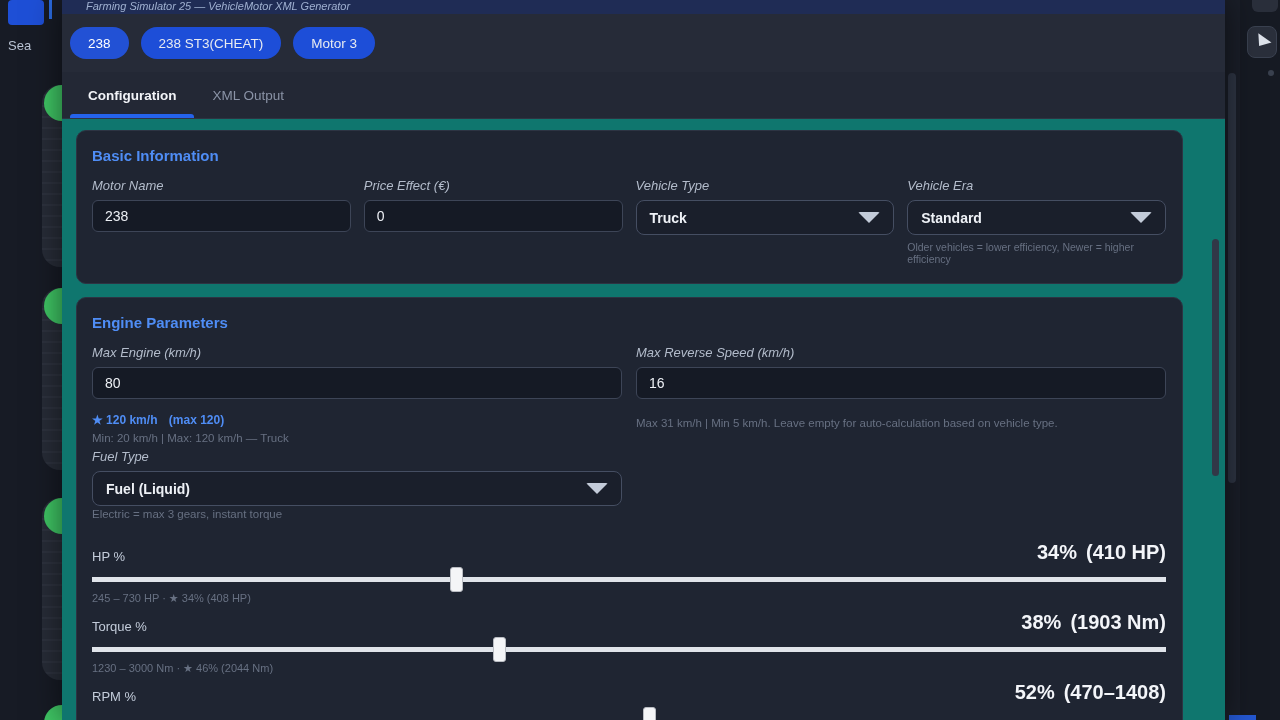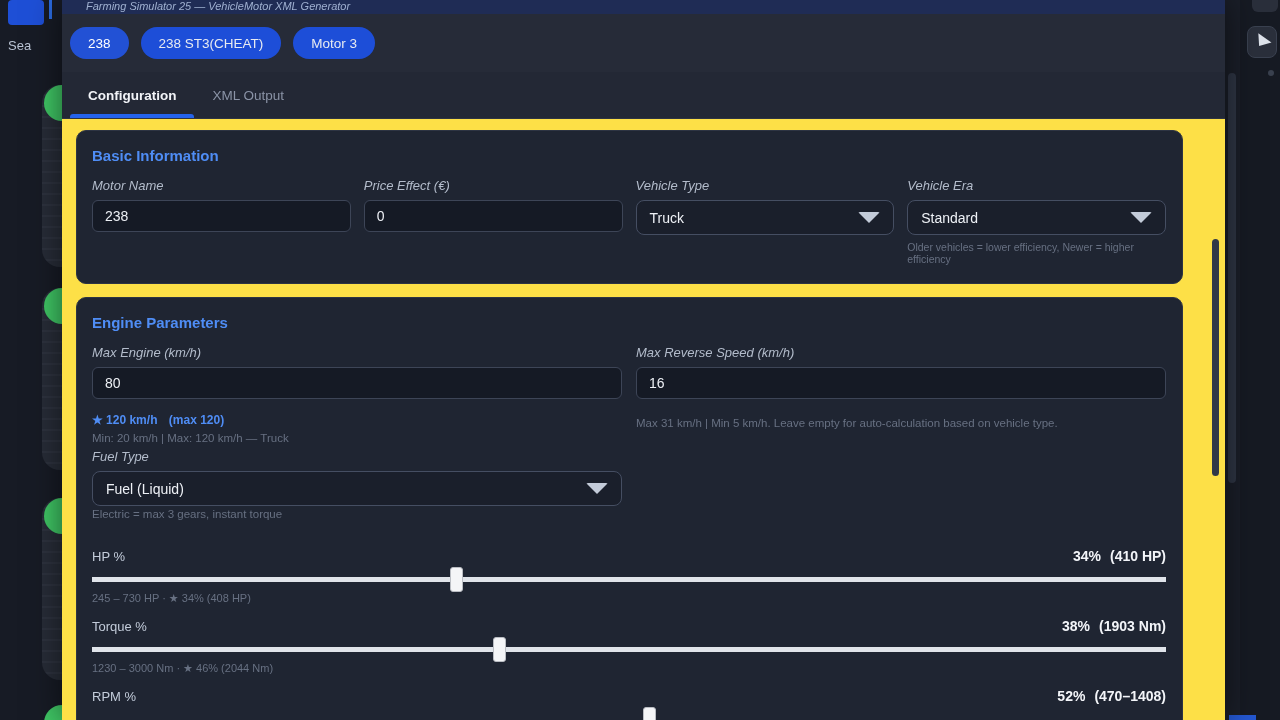--- a/index.html
+++ b/index.html
@@ -42,56 +42,56 @@
     padding:0 18px; font-size:13.5px; color:#e8ebf1; background:#1d4ed8; cursor:pointer; }
   .chip.active { background:#2251d5; color:#ffffff; }
   .tabbar { height:47px; background:#232835; border-bottom:1px solid #2e3442;
     display:flex; align-items:stretch; padding-left:8px; }
   .tab { padding:0 18px; display:flex; align-items:center; font-size:13.5px;
     color:#8a93a6; position:relative; cursor:pointer; }
   .tab.active { color:#f2f4f8; font-weight:bold; }
   .tab.active::after { content:""; position:absolute; left:0; right:0; bottom:0;
     height:4px; background:#2563eb; border-radius:3px 3px 0 0; }
 
-  .content { position:relative; height:601px; background:#fde047; padding:11px 13px 0 14px; }
+  .content { position:relative; height:601px; background:#0f766e; padding:11px 13px 0 14px; }
   .inner-scroll-thumb { position:absolute; right:6px; top:120px; width:7px; height:237px;
     background:#313847; border-radius:4px; }
 
   .card { width:1107px; background:#1f2532; border:1px solid #2d3443;
     border-radius:10px; padding:16px 16px 18px 15px; }
   .card + .card { margin-top:13px; }
   .card h3 { font-size:15px; color:#4f8df5; margin-bottom:14px; font-weight:bold; }
 
   .grid4 { display:grid; grid-template-columns:repeat(4,1fr); gap:13px; }
   .grid2 { display:grid; grid-template-columns:1fr 1fr; gap:14px; }
 
   .field-label { display:block; font-size:13px; color:#b3bccb; margin-bottom:7px;font-style:italic; }
   .text-input { width:100%; height:32px; background:#151a25; border:1px solid #3d4557;
     border-radius:6px; color:#edf0f5; font-size:14px; padding:0 12px;
     font-family:"Liberation Sans", sans-serif; }
   .select { width:100%; height:35px; background:#1a1f2b; border:1px solid #454e62;
     border-radius:8px; display:flex; align-items:center; justify-content:space-between;
     padding:0 13px; cursor:pointer; }
-  .select .sel-val { color:#eef1f6; font-size:14px; font-weight:normal; }
+  .select .sel-val { color:#eef1f6; font-size:14px; font-weight:bold; }
   .select .tri-down { width:0; height:0; border-left:11px solid transparent;
     border-right:11px solid transparent; border-top:11px solid #c3cbd9; border-radius:2px; }
   .hint { font-size:11px; color:#677082; }
   .era-hint { margin-top:6px; font-size:10.5px; }
   .ref-line { margin-top:14px; font-size:12px; font-weight:bold; color:#4f8df5; }
   .ref-line .max { margin-left:8px; }
   .under-hint { margin-top:5px; font-size:11.5px; }
   .fuel-label { margin-top:5px; }
   .fuel-hint { margin-top:2px; font-size:11.5px; }
   .rev-hint { margin-top:18px; font-size:11.5px; }
 
   .sliders { margin-top:26px; }
   .slider-block { margin-bottom:10px; }
   .slider-head { display:flex; justify-content:space-between; align-items:flex-end; height:18px; }
   .slider-label { font-size:13px; color:#c3ccda; }
-  .slider-value { font-size:14px; font-weight:bold; color:#f3f5f9; }
+  .slider-value { font-size:20px; font-weight:bold; color:#f3f5f9; }
   .slider-value .detail { margin-left:9px; }
   .slider-track-area { position:relative; height:26px; margin-top:2px; cursor:pointer; }
   .slider-track { position:absolute; left:0; right:0; top:11px; height:5px; background:#e0e4ea; }
   .slider-handle { position:absolute; top:1px; width:13px; height:25px; background:#f4f5f7;
     border:1px solid #b9bcc2; border-radius:3px; cursor:grab; }
   .slider-hint { font-size:11px; height:14px; }
 </style>
 </head>
 <body>
 

